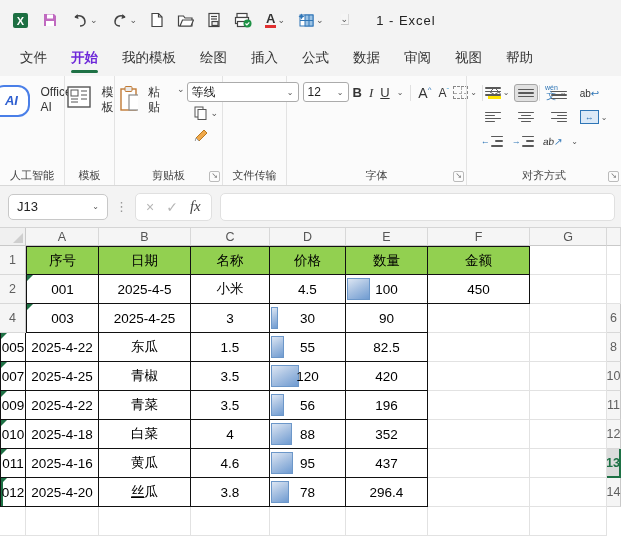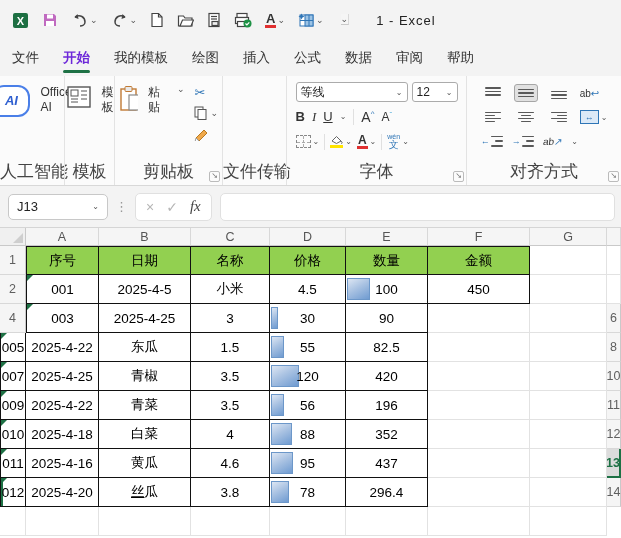--- a/index.html
+++ b/index.html
@@ -11,39 +11,39 @@
   .qat-btn{display:inline-flex;align-items:center;height:20px;gap:1px;}
   .qat-btn svg{display:block}
   .dd{font-size:9px;color:#555;line-height:1;}
   .title-text{font-size:13px;color:#222;margin-left:14px;letter-spacing:1px;}
   .acolor{font-size:13px;font-weight:bold;color:#c00;border-bottom:3px solid #e03030;line-height:12px;padding:0 1px;color:#333;}
   .morechev{display:inline-flex;flex-direction:column;align-items:center;margin-left:4px;}
   .morechev .bar{width:7px;height:1px;background:#555;margin-bottom:-2px;}
   .morechev .ch{font-size:9px;color:#555;}
   
   .tabbar{position:absolute;left:0;top:40px;width:621px;height:36px;background:#f3f3f3;
-          display:flex;align-items:center;box-sizing:border-box;}
+          display:flex;align-items:center;padding-left:8px;box-sizing:border-box;}
   .tab{font-size:13.5px;color:#333;padding:7px 12px 8px;position:relative;cursor:default;white-space:nowrap;}
   .tab.active{font-weight:bold;color:#6d28d9;}
   .tab.active:after{content:"";position:absolute;left:12px;right:12px;bottom:2px;height:3px;
                     background:#1e7145;border-radius:2px;}
   
   .ribbon{position:absolute;left:0;top:76px;width:621px;height:110px;background:#fbfbfb;
           border-bottom:1px solid #d8d8d8;box-sizing:border-box;display:flex;}
   .rgroup{position:relative;height:100%;box-sizing:border-box;padding:6px 4px 18px;
           display:flex;align-items:flex-start;justify-content:center;}
   .rgroup+.rgroup{border-left:1px solid #e3e3e3;}
-  .glabel{position:absolute;bottom:2px;left:0;right:0;text-align:center;font-size:17px;color:#444;white-space:nowrap;}
+  .glabel{position:absolute;bottom:2px;left:0;right:0;text-align:center;font-size:11px;color:#444;white-space:nowrap;}
   .launcher{position:absolute;right:2px;bottom:3px;font-size:8px;color:#777;border:1px solid #bbb;
             width:9px;height:9px;line-height:8px;text-align:center;border-radius:2px;}
   .bigbtn{display:flex;flex-direction:row;font-size:12px;color:#333;line-height:1.25;gap:10px;padding-top:3px;}
   .aiicon{width:34px;height:28px;border:2px solid #4a7fe8;border-radius:12px 12px 12px 3px;color:#2f5fd0;
           font-weight:bold;font-style:italic;display:flex;align-items:center;justify-content:center;font-size:13px;background:#fff;}
   
-  .fontgrp{display:flex;flex-direction:column;gap:4px;}
+  .fontgrp{display:flex;gap:4px;}
   .selrow{display:flex;gap:4px;}
   .selbox{border:1px solid #ababab;border-radius:3px;background:#fff;height:20px;display:flex;
           align-items:center;font-size:12px;padding:0 4px;justify-content:space-between;box-sizing:border-box;}
   .btnrow{display:flex;align-items:center;gap:7px;font-size:13px;color:#333;}
   .bld{font-weight:bold;} .itl{font-style:italic;font-family:"Liberation Serif",serif;} .unl{text-decoration:underline;}
   .supmark{font-size:8px;vertical-align:top;color:#2e75b6;}
   .minidd{font-size:8px;color:#555;}
   .sep{width:1px;height:16px;background:#e0e0e0;}
   .pinyin{display:inline-flex;flex-direction:column;align-items:center;color:#2e75b6;line-height:1;}
   .pinyin .p1{font-size:7px;} .pinyin .p2{font-size:10px;}
@@ -187,20 +187,21 @@
 
 <div class="tabbar">
     <div class="tab">文件</div>
     <div class="tab active">开始</div>
     <div class="tab">我的模板</div>
     <div class="tab">绘图</div>
     <div class="tab">插入</div>
     <div class="tab">公式</div>
     <div class="tab">数据</div>
     <div class="tab">审阅</div>
+    <div class="tab">视图</div>
     <div class="tab">帮助</div>
   </div>
 
 <div class="ribbon">
 
   <div class="rgroup" style="width:64px;">
     <div class="bigbtn">
       <span class="aiicon">AI</span>
       <span><span>Office</span><br><span>AI</span></span>
     </div>

